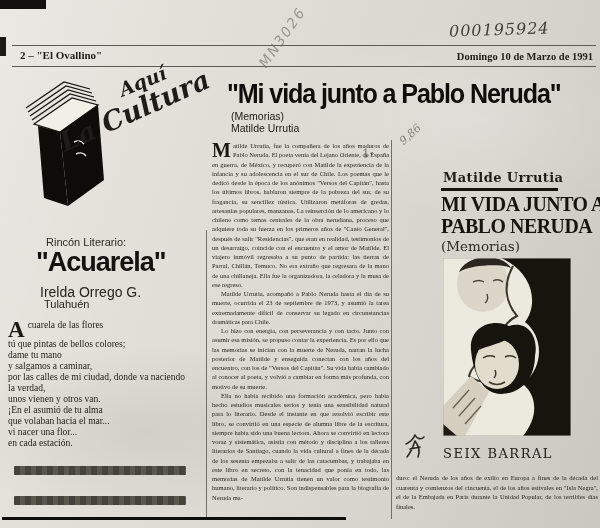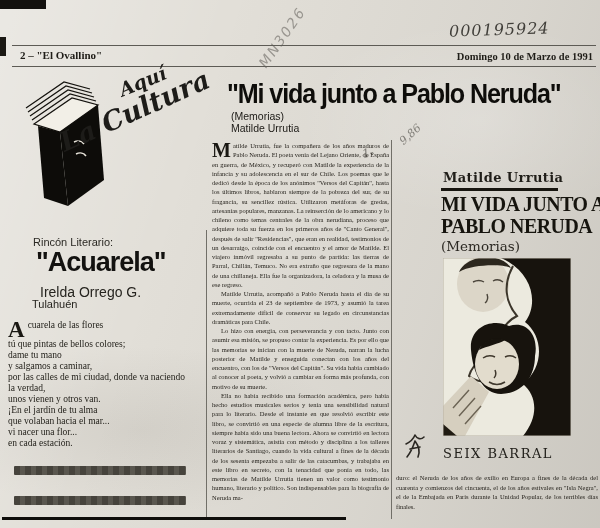--- a/index.html
+++ b/index.html
@@ -46,25 +46,25 @@
     text-align:justify;font-size:6.5px;line-height:9.25px;color:#26231d;
     hyphens:auto;-webkit-hyphens:auto;}
   .maincol p{margin:0;}
   .maincol p.ind{text-indent:9px;}
   .dropcap{float:left;font-weight:bold;font-size:20px;line-height:16px;padding:1px 2px 0 0;color:#1a1813;}
   
   .vrule{width:1px;background:#716f68;}
   #vrule-left{left:206px;top:230px;height:289px;}
   #vrule-right{left:391px;top:140px;height:379px;}
   
-  .poem-kicker{left:33px;top:236px;font-family:"Liberation Sans",sans-serif;font-size:11px;color:#2b2924;}
+  .poem-kicker{left:46px;top:236px;font-family:"Liberation Sans",sans-serif;font-size:11px;color:#2b2924;}
   .poem-title{left:36px;top:247px;font-family:"Liberation Sans",sans-serif;font-weight:bold;
     font-size:27px;letter-spacing:-1px;color:#131210;}
   .poem-author{left:40px;top:284px;font-family:"Liberation Sans",sans-serif;font-size:14px;color:#26241f;}
-  .poem-loc{left:32px;top:298px;font-family:"Liberation Sans",sans-serif;font-size:11px;color:#26241f;}
+  .poem-loc{left:44px;top:298px;font-family:"Liberation Sans",sans-serif;font-size:11px;color:#26241f;}
   .poem-body{left:8px;top:320px;width:198px;font-size:9.5px;line-height:11px;color:#24221c;}
   .poem-body .pline{white-space:nowrap;overflow:hidden;}
   .poem-drop{float:left;font-weight:bold;font-size:23px;line-height:19px;padding-right:3px;color:#1a1813;}
   .redact{left:14px;width:172px;height:9px;border-radius:1px;
     background:repeating-linear-gradient(90deg,#46433c 0 6px,#5a574f 6px 11px);}
   #redact1{top:466px;} #redact2{top:496px;}
   .bottom-rule{left:2px;top:517px;width:344px;height:3px;background:#0f0e0b;}
   
   .ad-author{left:443px;top:170px;font-family:"DejaVu Serif",serif;font-weight:bold;
     font-size:13px;letter-spacing:.4px;color:#201e19;}
@@ -134,21 +134,21 @@
   <div class="abs poem-author">Irelda Orrego G.</div>
   <div class="abs poem-loc">Tulahuén</div>
   <div class="abs poem-body">
     <div class="pline"><span class="poem-drop">A</span><span>cuarela de las flores</span></div>
     <div class="pline">tú que pintas de bellos colores;</div>
     <div class="pline">dame tu mano</div>
     <div class="pline">y salgamos a caminar,</div>
     <div class="pline">por las calles de mi ciudad, donde va naciendo</div>
     <div class="pline">la verdad,</div>
     <div class="pline">unos vienen y otros van.</div>
-    <div class="pline">¡En el jardín de tu alma</div>
+    <div class="pline">¡En el asumió de tu alma</div>
     <div class="pline">que volaban hacia el mar...</div>
     <div class="pline">vi nacer una flor...</div>
     <div class="pline">en cada estación.</div>
   </div>
   <div class="abs redact" id="redact1"></div>
   <div class="abs redact" id="redact2"></div>
   <div class="abs bottom-rule"></div>
 
   <div class="abs ad-author">Matilde Urrutia</div>
   <div class="abs ad-underline"></div>

